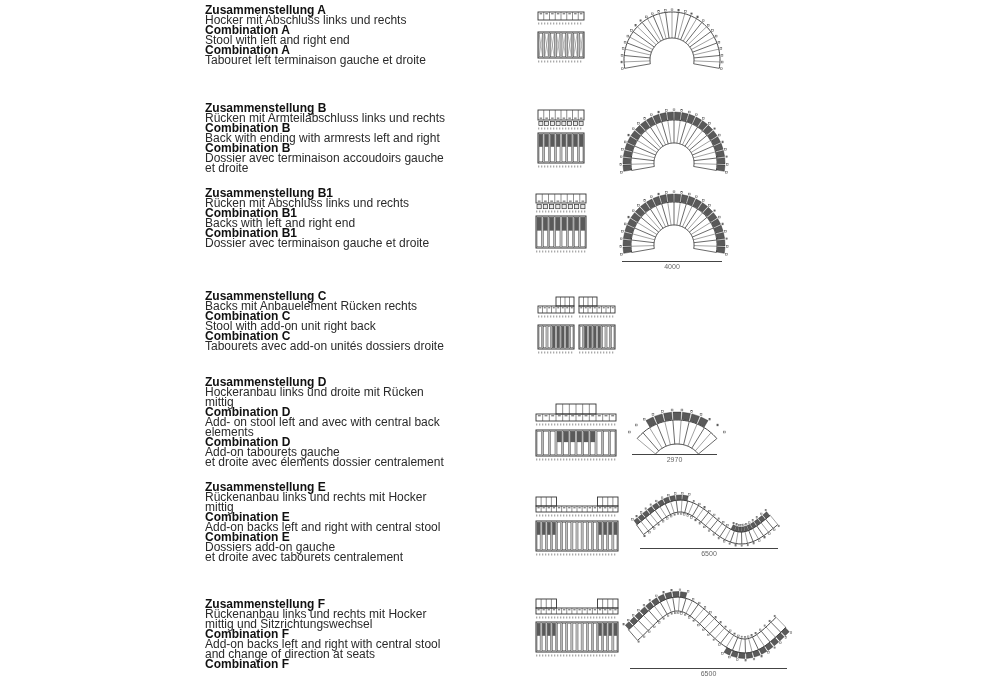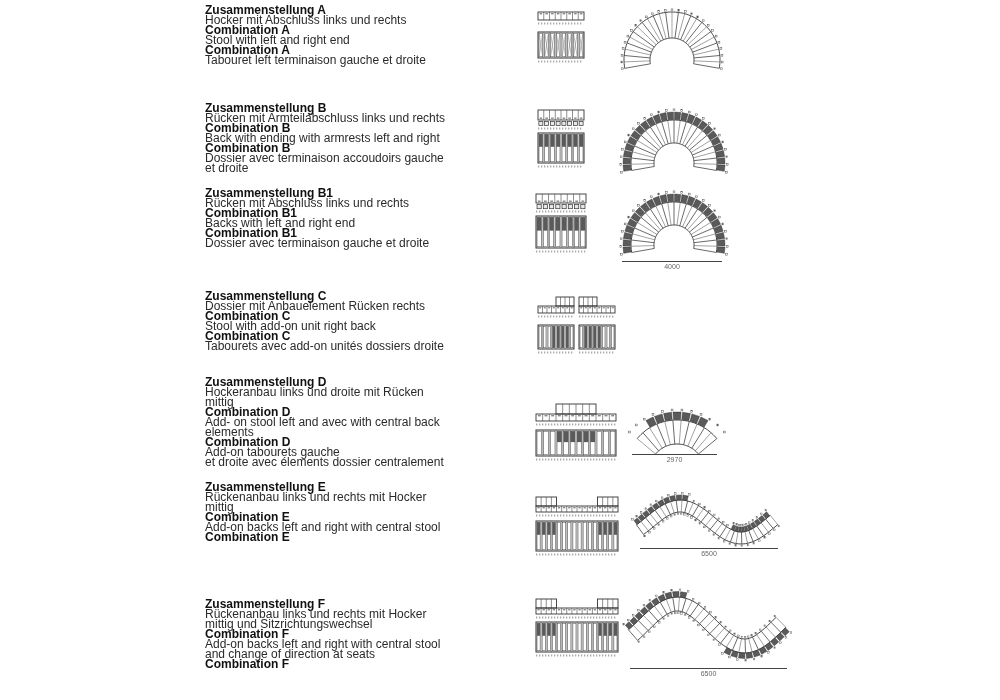--- a/index.html
+++ b/index.html
@@ -508,21 +508,21 @@
       <rect x="-0.07749374437307355" y="56.64730703713355" width="1.8" height="1.8" fill="#fff" stroke="#555" stroke-width="0.5"></rect>
       <rect x="0.7082275397505299" y="64.3380830518807" width="1.8" height="1.8" fill="#fff" stroke="#555" stroke-width="0.5"></rect>
     </svg>
   <div class="dim" style="left:622px;top:261px;width:100px">
     <div class="dim-line"></div>
     <div class="dim-label">4000</div>
   </div>
 
   <div class="tb" style="top:291px">
     <div class="t b">Zusammenstellung C</div>
-    <div class="t">Dossier mit Anbauelement Rücken rechts</div>
+    <div class="t">Backs mit Anbauelement Rücken rechts</div>
     <div class="t b">Combination C</div>
     <div class="t">Stool with add-on unit right back</div>
     <div class="t b">Combination C</div>
     <div class="t">Tabourets avec add-on unités dossiers droite</div>
   </div>
   <svg id="dC1p" class="diag" style="left:537px;top:296px" width="38" height="26">
       <rect x="19" y="1" width="18" height="9" fill="none" stroke="#333" stroke-width="0.9"></rect>
       <line x1="23.5" y1="1" x2="23.5" y2="10" stroke="#444" stroke-width="0.6"></line>
       <line x1="28" y1="1" x2="28" y2="10" stroke="#444" stroke-width="0.6"></line>
       <line x1="32.5" y1="1" x2="32.5" y2="10" stroke="#444" stroke-width="0.6"></line>
@@ -824,20 +824,22 @@
     <div class="dim-line"></div>
     <div class="dim-label">2970</div>
   </div>
 
   <div class="tb" style="top:482px">
     <div class="t b">Zusammenstellung E</div>
     <div class="t">Rückenanbau links und rechts mit Hocker mittig</div>
     <div class="t b">Combination E</div>
     <div class="t">Add-on backs left and right with central stool</div>
     <div class="t b">Combination E</div>
+    <div class="t">Dossiers add-on gauche
+et droite avec tabourets centralement</div>
   </div>
   <svg id="dEp" class="diag" style="left:535px;top:496px" width="86" height="24">
       <rect x="1" y="1" width="20.5" height="9" fill="none" stroke="#333" stroke-width="0.9"></rect>
       <line x1="6.125" y1="1" x2="6.125" y2="10" stroke="#444" stroke-width="0.6"></line>
       <line x1="11.25" y1="1" x2="11.25" y2="10" stroke="#444" stroke-width="0.6"></line>
       <line x1="16.375" y1="1" x2="16.375" y2="10" stroke="#444" stroke-width="0.6"></line>
       <rect x="62.5" y="1" width="20.5" height="9" fill="none" stroke="#333" stroke-width="0.9"></rect>
       <line x1="67.625" y1="1" x2="67.625" y2="10" stroke="#444" stroke-width="0.6"></line>
       <line x1="72.75" y1="1" x2="72.75" y2="10" stroke="#444" stroke-width="0.6"></line>
       <line x1="77.875" y1="1" x2="77.875" y2="10" stroke="#444" stroke-width="0.6"></line>

